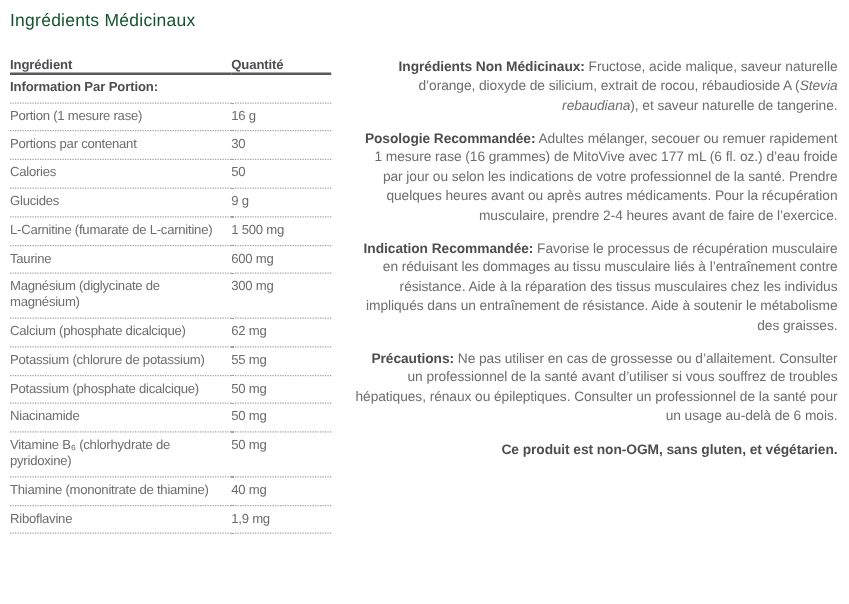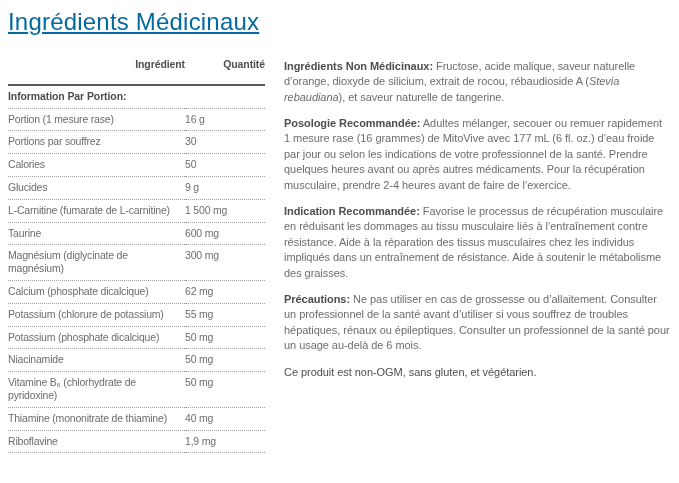--- a/index.html
+++ b/index.html
@@ -3,47 +3,47 @@
 <meta charset="utf-8">
 <style>
   html, body { margin: 0; padding: 0; }
   body {
     width: 679px; height: 483px; background: #ffffff; overflow: hidden;
     font-family: "Liberation Sans", "DejaVu Sans", sans-serif;
     -webkit-font-smoothing: antialiased;
   }
   .page { padding: 8px 9px 0 8px; }
   .page-title {
-    font-size: 24px; font-weight: 400; color: #0369a1;
-    margin: 0 0 19px 0; letter-spacing: 0.2px; line-height: 1.2; text-decoration: underline;
+    font-size: 14px; font-weight: 400; color: #14532d;
+    margin: 0 0 19px 0; letter-spacing: 0.2px; line-height: 1.2;
   }
   .columns { display: flex; align-items: flex-start; }
   .table-col { width: 257px; flex: none; }
-  .text-col { width: 390px; margin-left: 19px; margin-top: 3px; }
+  .text-col { width: 390px; margin-left: 19px; margin-top: 3px; text-align: right; }
 
   table.ing-table { width: 100%; border-collapse: collapse; table-layout: fixed; }
   .ing-table th {
-    text-align: right; font-size: 10.5px; font-weight: 700; color: #4d4e50;
-    padding: 2px 0 14px 0; border-bottom: 2px solid #57585b; letter-spacing: -0.1px;
+    text-align: left; font-size: 10.5px; font-weight: 700; color: #4d4e50;
+    padding: 2px 0 0 0; border-bottom: 2px solid #57585b; letter-spacing: -0.1px;
   }
   .ing-table th.qty-head { width: 80px; }
   .ing-table td {
     font-size: 10.5px; color: #6c6d70; line-height: 1.22;
     padding: 4px 2px 5px 0; border-bottom: 1px dotted #9fa1a4;
     letter-spacing: -0.2px; vertical-align: top;
   }
   .ing-table td.section-cell { font-weight: 700; color: #4d4e50; letter-spacing: -0.1px; }
   .ing-table td.qty-cell { padding-right: 0; }
 
   .text-col p {
     margin: 0 0 11px 0; font-size: 11px; line-height: 15.4px;
     color: #6c6d70; letter-spacing: -0.05px;
   }
   .text-col b { color: #4d4e50; }
-  .text-col p.claims-line { font-weight: 400; color: #4d4e50; }
+  .text-col p.claims-line { font-weight: 700; color: #4d4e50; }
 </style>
 </head>
 <body>
 
 <div class="page">
 
   <h1 class="page-title">Ingrédients Médicinaux</h1>
 
   <div class="columns">
 
@@ -57,21 +57,21 @@
         </thead>
         <tbody>
             <tr>
               <td colspan="2" class="section-cell">Information Par Portion:</td>
             </tr>
             <tr>
               <td>Portion (1 mesure rase)</td>
               <td class="qty-cell">16 g</td>
             </tr>
             <tr>
-              <td>Portions par souffrez</td>
+              <td>Portions par contenant</td>
               <td class="qty-cell">30</td>
             </tr>
             <tr>
               <td>Calories</td>
               <td class="qty-cell">50</td>
             </tr>
             <tr>
               <td>Glucides</td>
               <td class="qty-cell">9 g</td>
             </tr>

